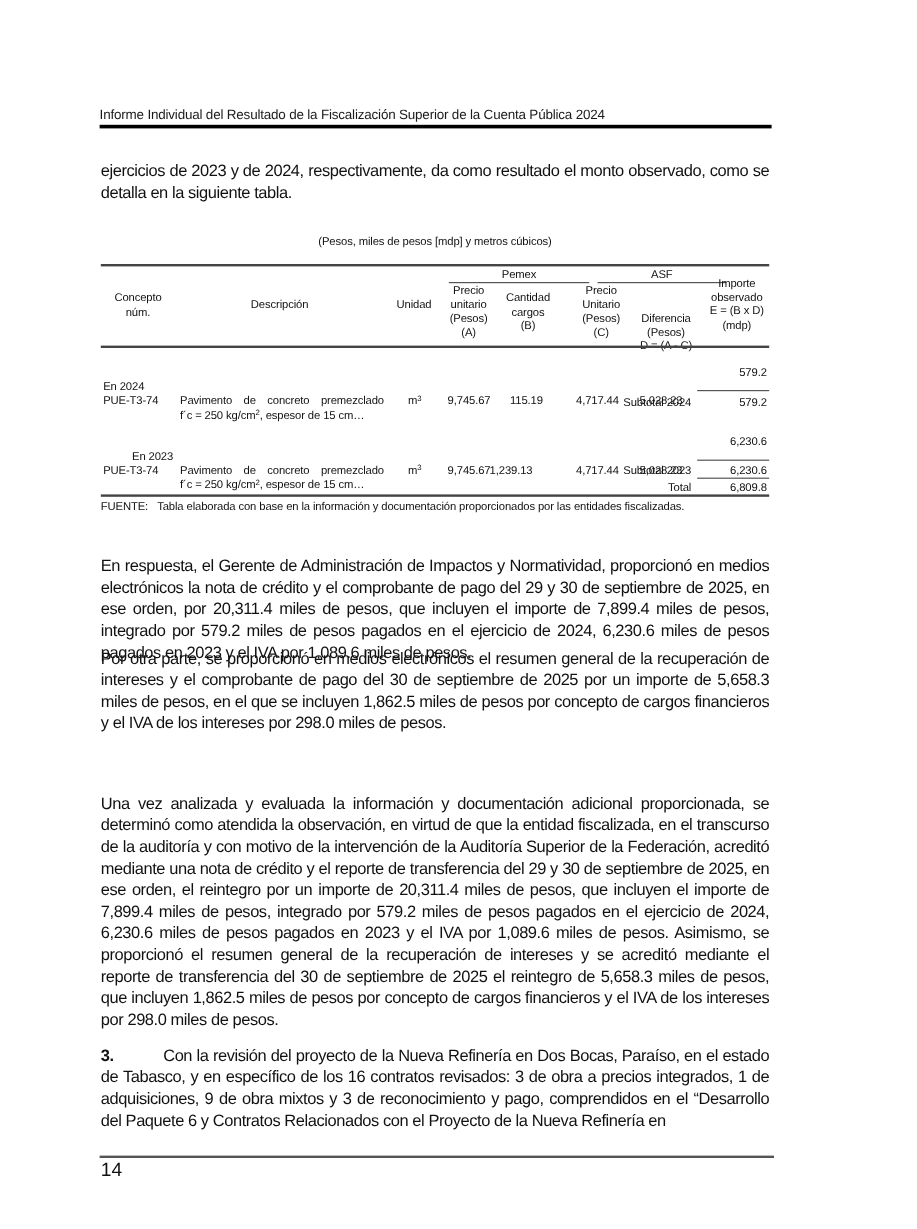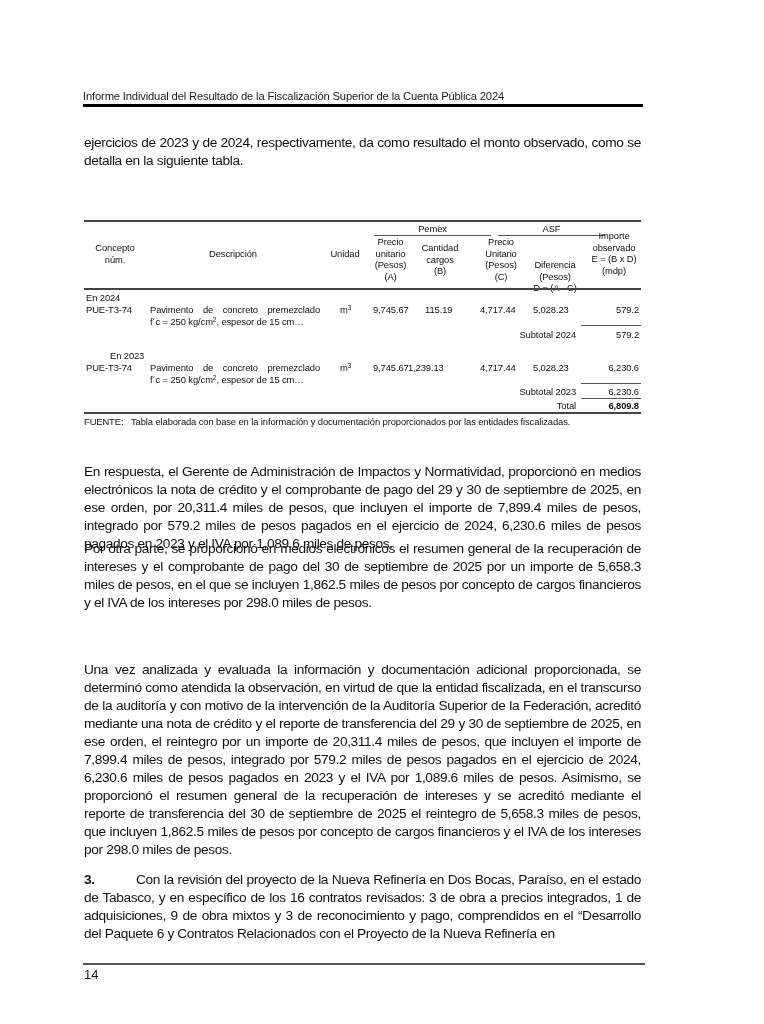--- a/index.html
+++ b/index.html
@@ -80,21 +80,21 @@
       height: 1px;
       background: #555;
     }
     .rule.thick { height: 1.5px; background: #444; }
     .cell {
       position: absolute;
       white-space: nowrap;
     }
     .c { text-align: center; }
     .r { text-align: right; }
-    .l { text-align: left; }
+    .l { text-align: left; margin-top: 24px; }
 
     .footnote {
       position: absolute;
       left: 84px;
       top: 416px;
       font-size: 9.4px;
       letter-spacing: -0.1px;
       color: #111;
     }
     .footnote .lbl { display: inline-block; width: 47px; }
@@ -104,34 +104,35 @@
       left: 83px;
       top: 963px;
       width: 562px;
       height: 1.5px;
       background: #555;
     }
     .page-number {
       position: absolute;
       left: 84px;
       top: 967px;
-      font-size: 13px;
+      font-size: 16px;
       color: #111;
     }
     sup { font-size: 6.5px; vertical-align: 3px; line-height: 0; }
   </style>
 </head>
 <body>
 
 <div class="page-header">Informe Individual del Resultado de la Fiscalización Superior de la Cuenta Pública 2024</div>
 <div class="header-rule"></div>
 
 <div class="body-text p-intro">ejercicios de 2023 y de 2024, respectivamente, da como resultado el monto observado, como se detalla en la siguiente tabla.</div>
 
 <div class="table-title">
+  <div>(Pesos, miles de pesos [mdp] y metros cúbicos)</div>
 </div>
 
 <div class="tbl">
 
   <div class="rule thick" style="left:0; top:0; width:557px;"></div>
 
   <div class="cell c" style="left:290px; width:117px; top:3px;">Pemex</div>
   <div class="rule" style="left:290px; top:15px; width:117px;"></div>
   <div class="cell c" style="left:414px; width:107px; top:3px;">ASF</div>
   <div class="rule" style="left:414px; top:15px; width:107px;"></div>
@@ -202,21 +203,21 @@
     <div class="cell l" style="left:449px; top:142px;">5,028.23</div>
     <div class="cell r" style="left:500px; width:55px; top:142px;">6,230.6</div>
 
     <div class="rule" style="left:497px; top:163px; width:60px;"></div>
     <div class="cell r" style="left:400px; width:92px; top:166px;">Subtotal 2023</div>
     <div class="cell r" style="left:500px; width:55px; top:166px;">6,230.6</div>
   </div>
 
   <div class="rule" style="left:497px; top:178px; width:60px;"></div>
   <div class="cell r" style="left:400px; width:92px; top:180px;">Total</div>
-  <div class="cell r" style="left:500px; width:55px; top:180px;font-weight:bold;">6,809.8</div>
+  <div class="cell r" style="left:500px; width:55px; top:180px;">6,809.8</div>
 
   <div class="rule thick" style="left:0; top:192px; width:557px;"></div>
 </div>
 
 <div class="footnote">
   <span class="lbl">FUENTE:</span><span>Tabla elaborada con base en la información y documentación proporcionados por las entidades fiscalizadas.</span>
 </div>
 
 <div class="body-text p1">En respuesta, el Gerente de Administración de Impactos y Normatividad, proporcionó en medios electrónicos la nota de crédito y el comprobante de pago del 29 y 30 de septiembre de 2025, en ese orden, por 20,311.4 miles de pesos, que incluyen el importe de 7,899.4 miles de pesos, integrado por 579.2 miles de pesos pagados en el ejercicio de 2024, 6,230.6 miles de pesos pagados en 2023 y el IVA por 1,089.6 miles de pesos.</div>
 <div class="body-text p2">Por otra parte, se proporcionó en medios electrónicos el resumen general de la recuperación de intereses y el comprobante de pago del 30 de septiembre de 2025 por un importe de 5,658.3 miles de pesos, en el que se incluyen 1,862.5 miles de pesos por concepto de cargos financieros y el IVA de los intereses por 298.0 miles de pesos.</div>

